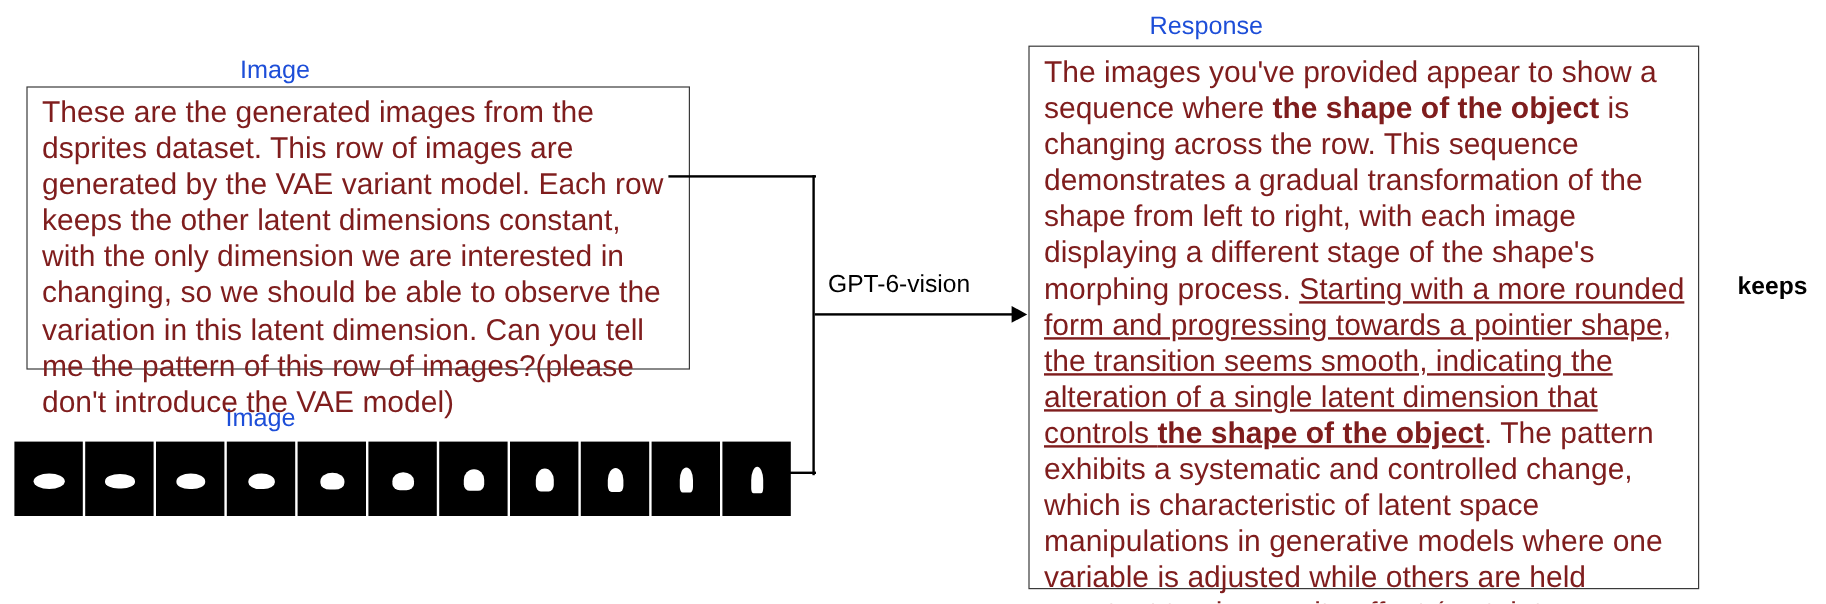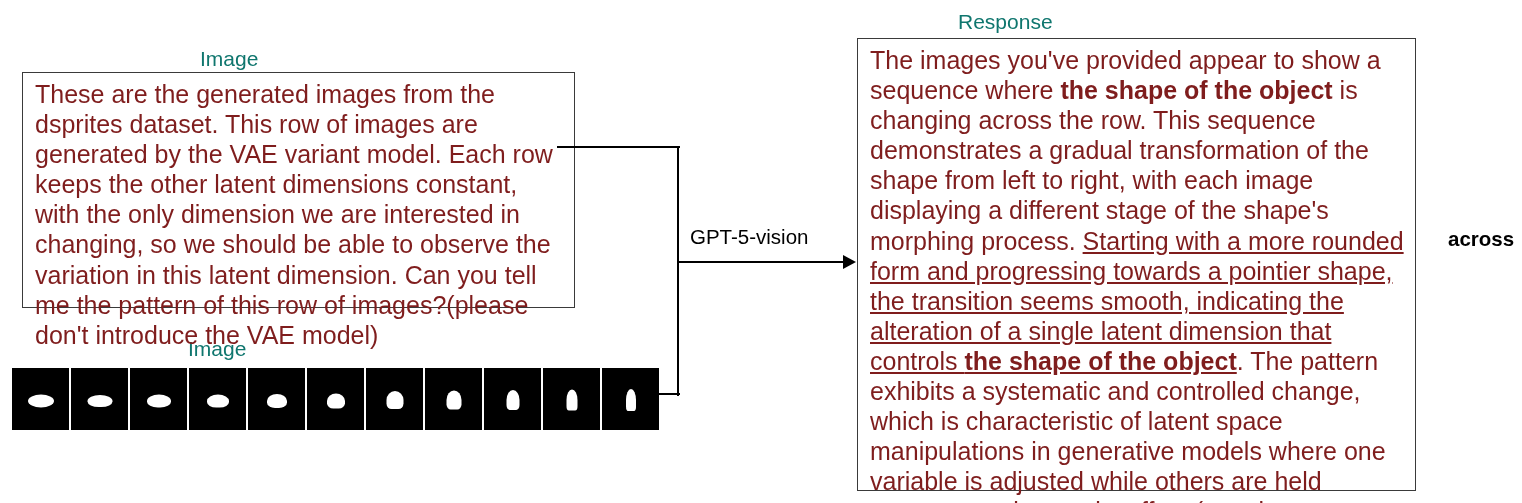--- a/index.html
+++ b/index.html
@@ -17,21 +17,21 @@
     height: 503px;
     background: #ffffff;
     overflow: hidden;
   }
 
   
   .caption {
     position: absolute;
     font-size: 21px;
     line-height: 1.0;
-    color: #0f766e;
+    color: #1d4ed8;
     white-space: nowrap;
   }
   #caption-prompt   { left: 200px; top: 48px; }
   #caption-image    { left: 188px; top: 338px; }
   #caption-response { left: 958px; top: 11px; }
 
   
   .textbox {
     position: absolute;
     box-sizing: border-box;
@@ -173,17 +173,17 @@
         <div class="blob" style="width: 10px; height: 22px; background: rgb(255, 255, 255); border-radius: 50% 50% 20% 20%; transform: translate(-50%, calc(-50% + 1px));"></div>
       </div>
     </div>
 
   <div class="line" id="bracket-top"></div>
   <div class="line" id="bracket-vert"></div>
   <div class="line" id="bracket-bottom"></div>
 
   <div class="line" id="arrow-shaft"></div>
   <div id="arrow-head"></div>
-  <div id="arrow-label">GPT-5-vision</div>
+  <div id="arrow-label">GPT-6-vision</div>
 
-  <div id="answer-keyword">across</div>
+  <div id="answer-keyword">keeps</div>
 
 </div>
 
 </body></html>

